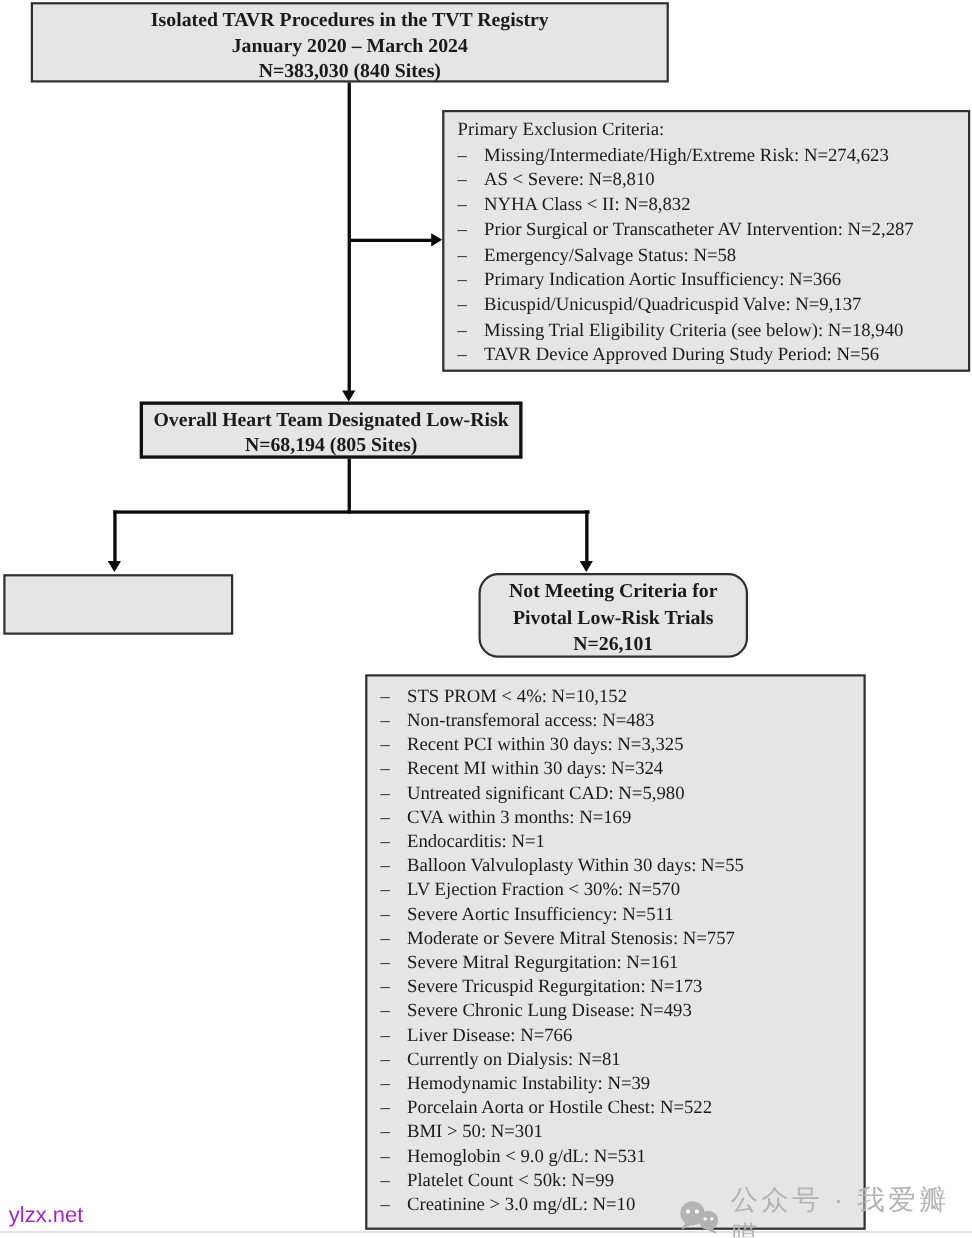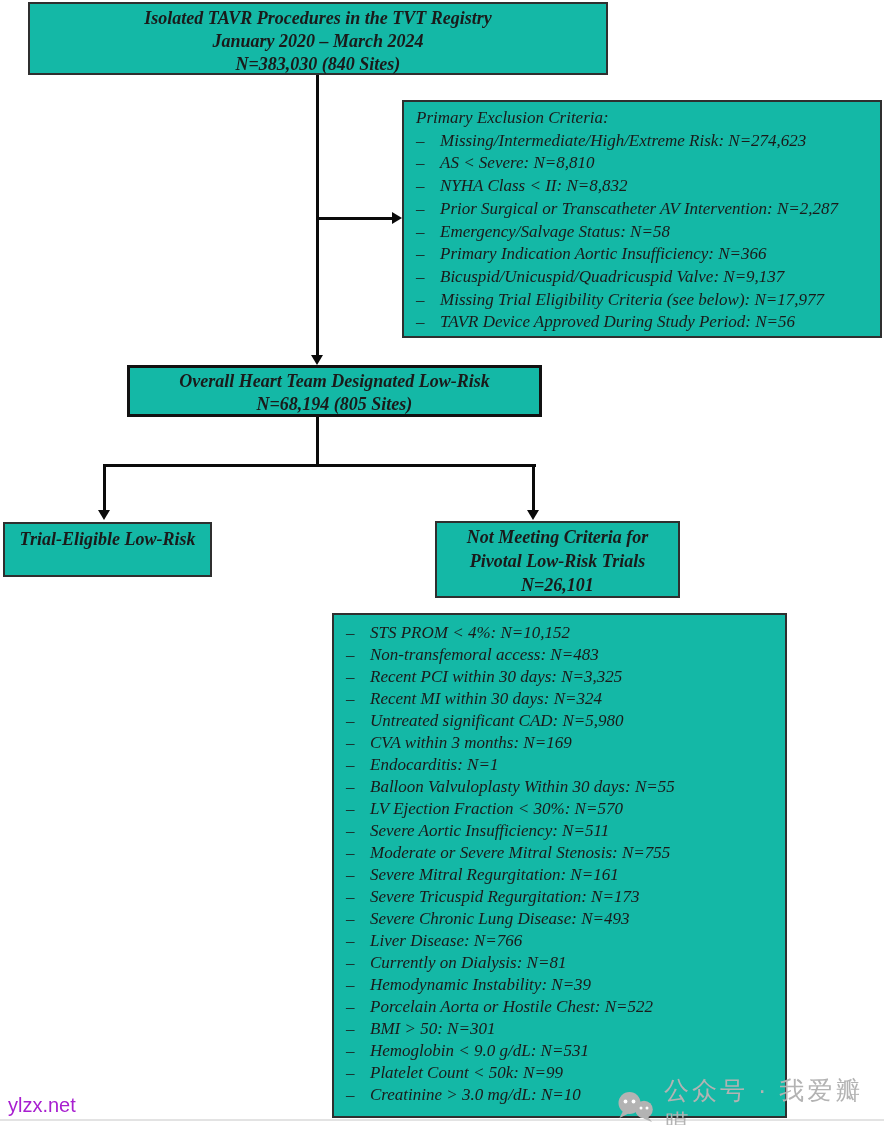--- a/index.html
+++ b/index.html
@@ -1,20 +1,20 @@
 <!DOCTYPE html>
 <html><head>
 <meta charset="utf-8">
 <style>
   html,body{margin:0;padding:0;background:#ffffff;}
   .canvas{
     position:relative;width:884px;height:1125px;background:#ffffff;overflow:hidden;
     font-family:"Liberation Serif","DejaVu Serif",serif;color:#1a1a1a;
   }
-  .box{position:absolute;background:#14b8a6;border:2px solid #2f2f2f;box-sizing:border-box;font-style:italic;}
+  .box{position:absolute;background:#e5e5e5;border:2px solid #2f2f2f;box-sizing:border-box;}
   .center-bold{font-weight:bold;text-align:center;font-size:18px;line-height:23px;}
   .line{position:absolute;background:#0a0a0a;}
   .arrow-down{position:absolute;width:0;height:0;border-left:6px solid transparent;border-right:6px solid transparent;border-top:10px solid #0a0a0a;}
   .arrow-right{position:absolute;width:0;height:0;border-top:6px solid transparent;border-bottom:6px solid transparent;border-left:10px solid #0a0a0a;}
   .list-box{font-size:17px;}
   .li-row{display:flex;align-items:baseline;}
   .dash{flex:0 0 24px;}
   .li-text{flex:1 1 auto;white-space:nowrap;}
   .excl-title{line-height:22.7px;}
   #exclusion-box .li-row{line-height:22.7px;}
@@ -72,46 +72,45 @@
         <div class="li-row">
           <span class="dash">–</span>
           <span class="li-text">Primary Indication Aortic Insufficiency: N=366</span>
         </div>
         <div class="li-row">
           <span class="dash">–</span>
           <span class="li-text">Bicuspid/Unicuspid/Quadricuspid Valve: N=9,137</span>
         </div>
         <div class="li-row">
           <span class="dash">–</span>
-          <span class="li-text">Missing Trial Eligibility Criteria (see below): N=17,977</span>
+          <span class="li-text">Missing Trial Eligibility Criteria (see below): N=18,940</span>
         </div>
         <div class="li-row">
           <span class="dash">–</span>
           <span class="li-text">TAVR Device Approved During Study Period: N=56</span>
         </div>
       </div>
   </div>
 
-  <div class="box center-bold" id="lowrisk-box" style="left:127px;top:365px;width:415px;height:52px;border-width:3px;border-color:#111;padding-top:2px;">
+  <div class="box center-bold" id="lowrisk-box" style="left:127px;top:365px;width:348px;height:52px;border-width:3px;border-color:#111;padding-top:2px;">
     <div>Overall Heart Team Designated Low-Risk</div>
     <div>N=68,194 (805 Sites)</div>
   </div>
 
   <div class="line" style="left:316px;top:417px;width:3px;height:50px;"></div>
   <div class="line" style="left:103px;top:464px;width:433px;height:3px;"></div>
   <div class="line" style="left:103px;top:464px;width:3px;height:47px;"></div>
   <div class="arrow-down" style="left:98px;top:510px;"></div>
   <div class="line" style="left:532px;top:464px;width:3px;height:47px;"></div>
   <div class="arrow-down" style="left:527px;top:510px;"></div>
 
   <div class="box center-bold" id="eligible-box" style="left:3px;top:522px;width:209px;height:55px;padding-top:3px;line-height:24px;">
-    <div>Trial-Eligible Low-Risk</div>
-  </div>
-
-  <div class="box center-bold" id="not-meeting-box" style="left:435px;top:521px;width:245px;height:77px;padding-top:2px;line-height:24px;">
+  </div>
+
+  <div class="box center-bold" id="not-meeting-box" style="left:435px;top:521px;width:245px;height:77px;padding-top:2px;line-height:24px;border-radius:18px;">
     <div>Not Meeting Criteria for</div>
     <div>Pivotal Low-Risk Trials</div>
     <div>N=26,101</div>
   </div>
 
   <div class="box list-box" id="criteria-box" style="left:332px;top:613px;width:455px;height:505px;padding:7px 6px 5px 12px;">
     <div>
         <div class="li-row">
           <span class="dash">–</span>
           <span class="li-text">STS PROM &lt; 4%: N=10,152</span>
@@ -147,21 +146,21 @@
         <div class="li-row">
           <span class="dash">–</span>
           <span class="li-text">LV Ejection Fraction &lt; 30%: N=570</span>
         </div>
         <div class="li-row">
           <span class="dash">–</span>
           <span class="li-text">Severe Aortic Insufficiency: N=511</span>
         </div>
         <div class="li-row">
           <span class="dash">–</span>
-          <span class="li-text">Moderate or Severe Mitral Stenosis: N=755</span>
+          <span class="li-text">Moderate or Severe Mitral Stenosis: N=757</span>
         </div>
         <div class="li-row">
           <span class="dash">–</span>
           <span class="li-text">Severe Mitral Regurgitation: N=161</span>
         </div>
         <div class="li-row">
           <span class="dash">–</span>
           <span class="li-text">Severe Tricuspid Regurgitation: N=173</span>
         </div>
         <div class="li-row">

